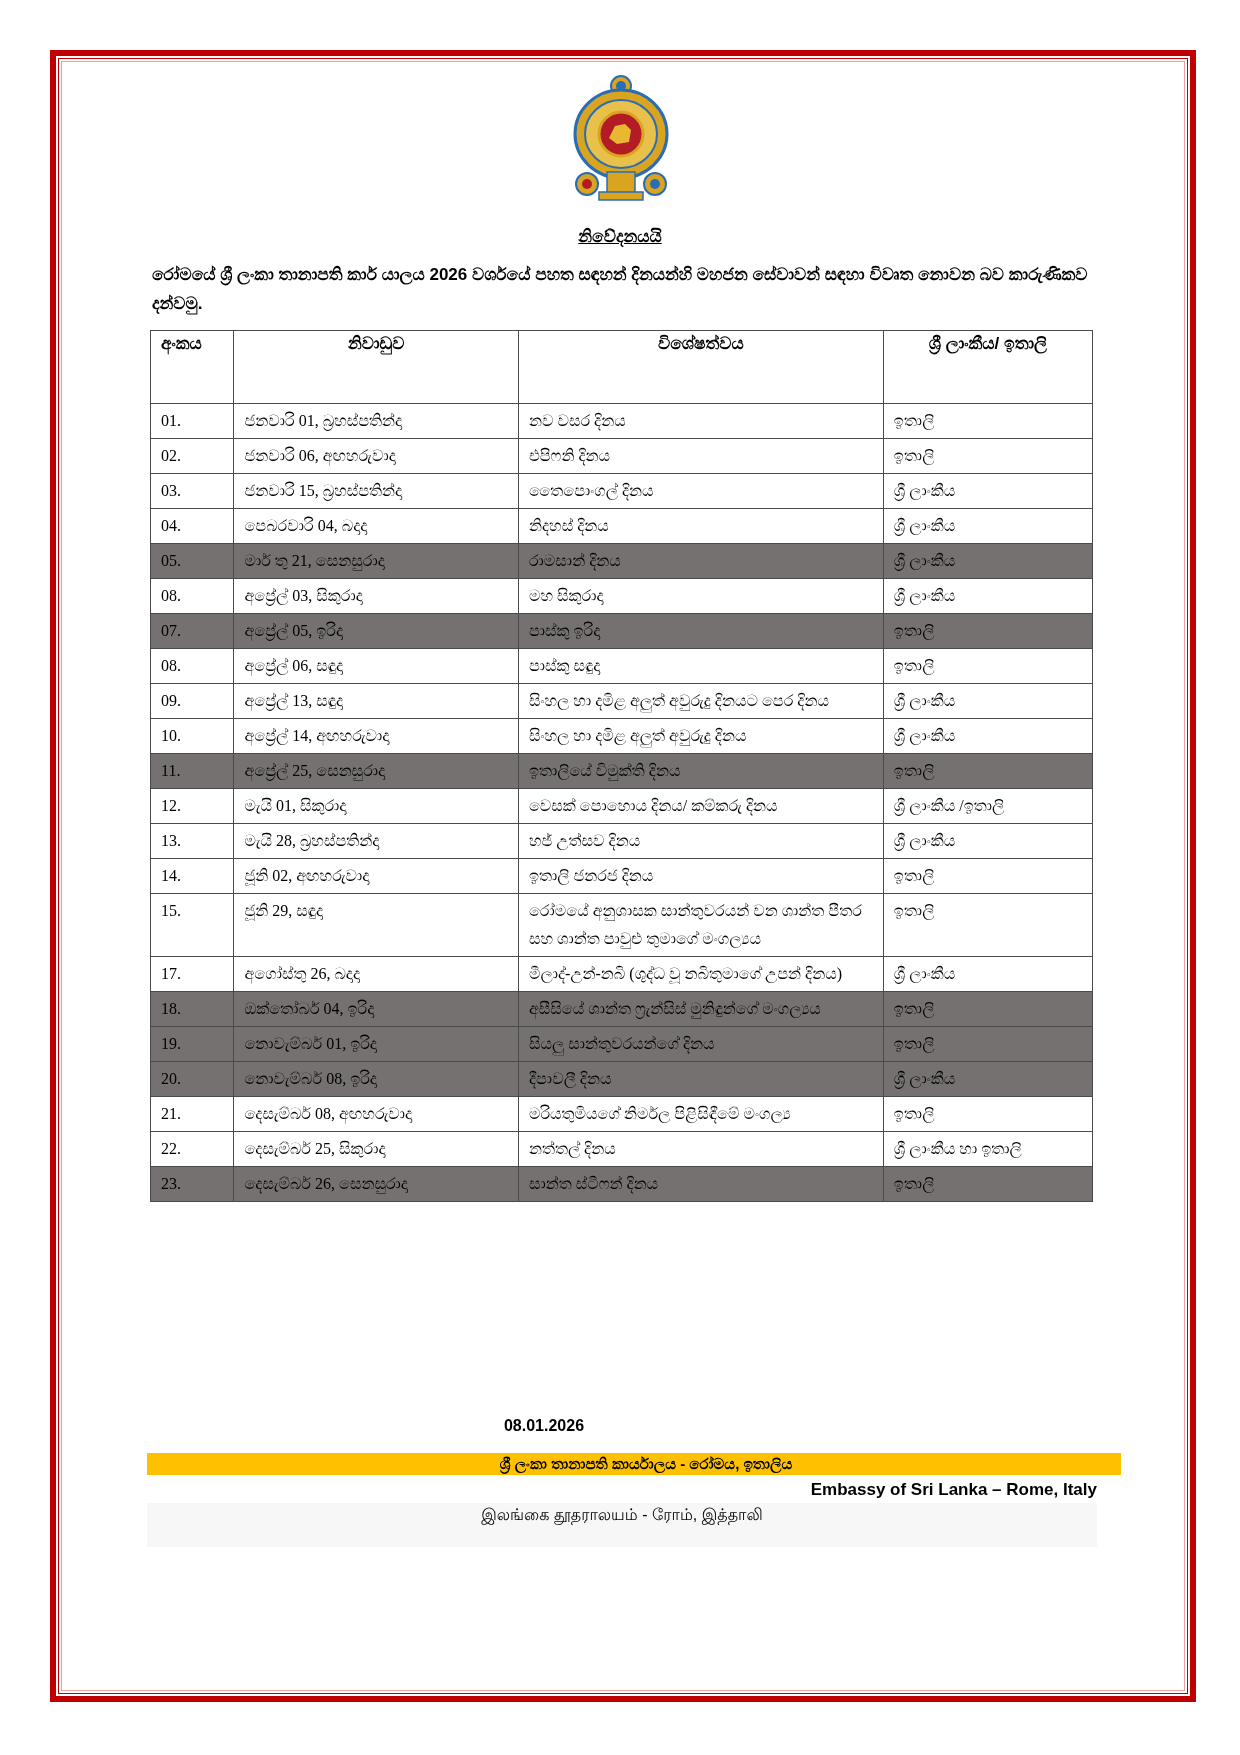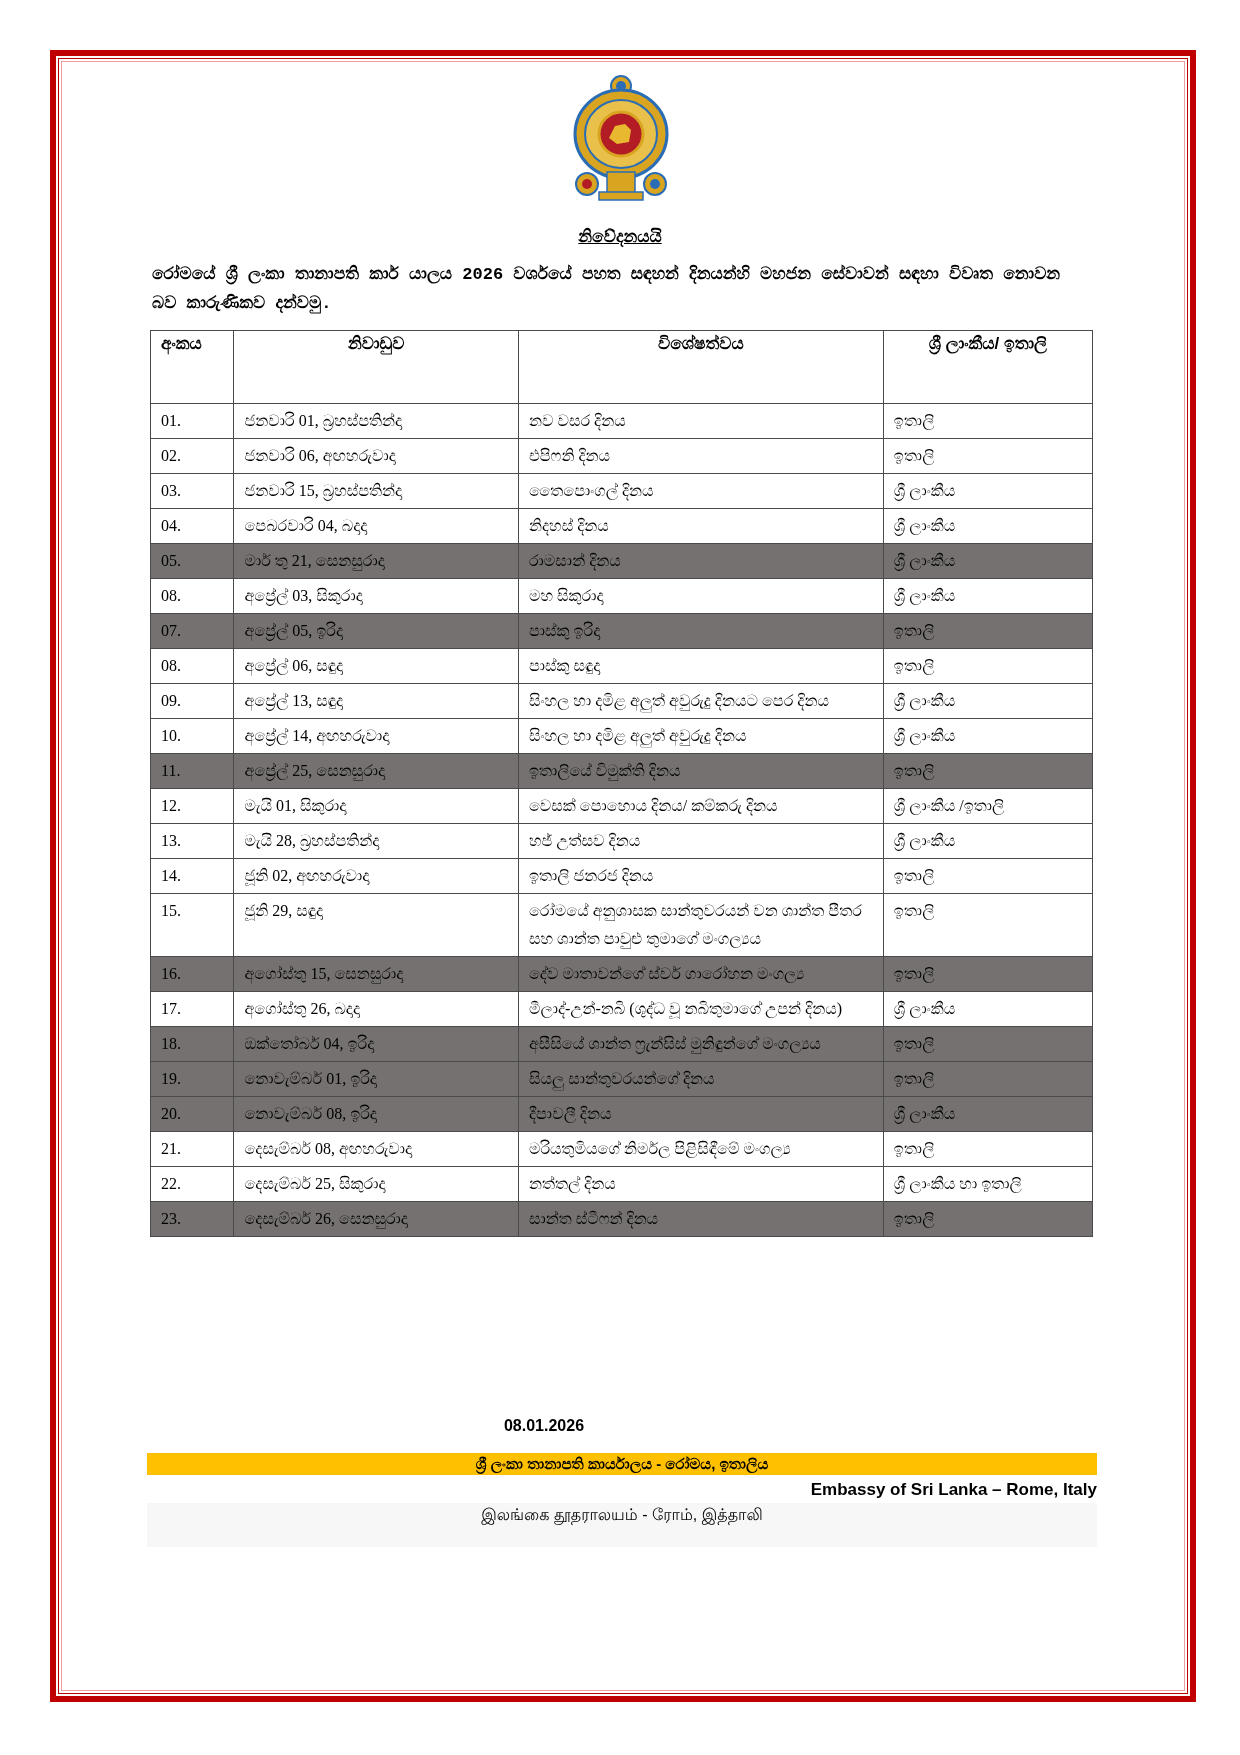--- a/index.html
+++ b/index.html
@@ -11,42 +11,42 @@
                  border:1px solid #c00000; box-sizing:border-box; }
   .frame-inner2 { position:absolute; left:61px; top:61px; width:1124px; height:1630px;
                  border:1px solid #e8a0a0; box-sizing:border-box; }
 
   .emblem { position:absolute; left:565px; top:72px; width:112px; height:130px; }
 
   .title { position:absolute; left:0; width:1240px; top:227px; text-align:center;
            font-family:"Liberation Sans", sans-serif; font-weight:bold; font-size:17px;
            text-decoration:underline; }
   .intro { position:absolute; left:152px; top:260px; width:940px;
-           font-family:Liberation Mono, monospace; font-weight:bold; font-size:17px;
+           font-family:Liberation Sans, sans-serif; font-weight:bold; font-size:17px;
            line-height:29px; }
 
   table.holidays { position:absolute; left:150px; top:330px; width:943px;
                    border-collapse:collapse; font-size:16px; }
   table.holidays th, table.holidays td { border:1px solid #4a4a4a; vertical-align:top;
                    padding:3px 10px; text-align:left; }
   table.holidays th { font-family:"Liberation Sans", sans-serif; font-weight:bold;
                    text-align:center; height:66px; font-size:17px;border-radius:26px; }
   table.holidays th.col-no { text-align:left; }
   table.holidays td { line-height:28px; height:28px; }
   table.holidays tr.shaded td { background:#767171; }
   .col-no { width:62px; }
   .col-date { width:262px;margin-top:46px; }
   .col-desc { width:342px; }
   .col-country { width:187px;margin-top:16px; }
 
   .date-stamp { position:absolute; left:0; width:1088px; top:1417px; text-align:center;
                 font-family:"Liberation Sans", sans-serif; font-weight:bold; font-size:16px; }
   .bar-yellow { position:absolute; left:147px; top:1453px; width:950px; height:22px;
                 background:#ffc000; text-align:center;
-                font-family:"Liberation Sans", sans-serif; font-weight:bold; font-size:15px; line-height:22px; }
+                font-family:"Liberation Sans", sans-serif; font-weight:bold; font-size:15px; line-height:22px;padding-left:24px; }
   .bar-english { position:absolute; left:147px; top:1477px; width:950px; height:26px;
                  background:#ffffff; text-align:right;
                  font-family:"Liberation Sans", sans-serif; font-weight:bold; font-size:17px; line-height:26px; }
   .bar-tamil { position:absolute; left:147px; top:1503px; width:950px; height:44px;
                background:#f7f7f7; text-align:center;
                font-family:"Liberation Sans", sans-serif; font-size:16px; line-height:24px; }
 </style>
 </head>
 <body>
 
@@ -167,26 +167,20 @@
         <td>ජූනි 02,  අඟහරුවාදා</td>
         <td>ඉතාලි ජනරජ දිනය</td>
         <td>ඉතාලි</td>
       </tr>
       <tr>
         <td>15.</td>
         <td>ජූනි 29,  සඳුදා</td>
         <td>රෝමයේ අනුශාසක සාන්තුවරයන් වන ශාන්ත පීතර සහ ශාන්ත පාවුළු තුමාගේ මංගල්‍යය</td>
         <td>ඉතාලි</td>
       </tr>
-      <tr class="shaded">
-        <td>16.</td>
-        <td>අගෝස්තු 15, සෙනසුරාදා</td>
-        <td>දේව මාතාවන්ගේ ස්වර් ගාරෝහන මංගල්‍ය</td>
-        <td>ඉතාලි</td>
-      </tr>
       <tr>
         <td>17.</td>
         <td>අගෝස්තු 26,  බදාදා</td>
         <td>මීලාද්-උන්-නබි (ශුද්ධ වූ නබිතුමාගේ උපන් දිනය)</td>
         <td>ශ්‍රී ලාංකීය</td>
       </tr>
       <tr class="shaded">
         <td>18.</td>
         <td>ඔක්තෝබර් 04, ඉරිදා</td>
         <td>අසීසියේ ශාන්ත ෆ්‍රැන්සිස් මුනිඳුන්ගේ මංගල්‍යය</td>

